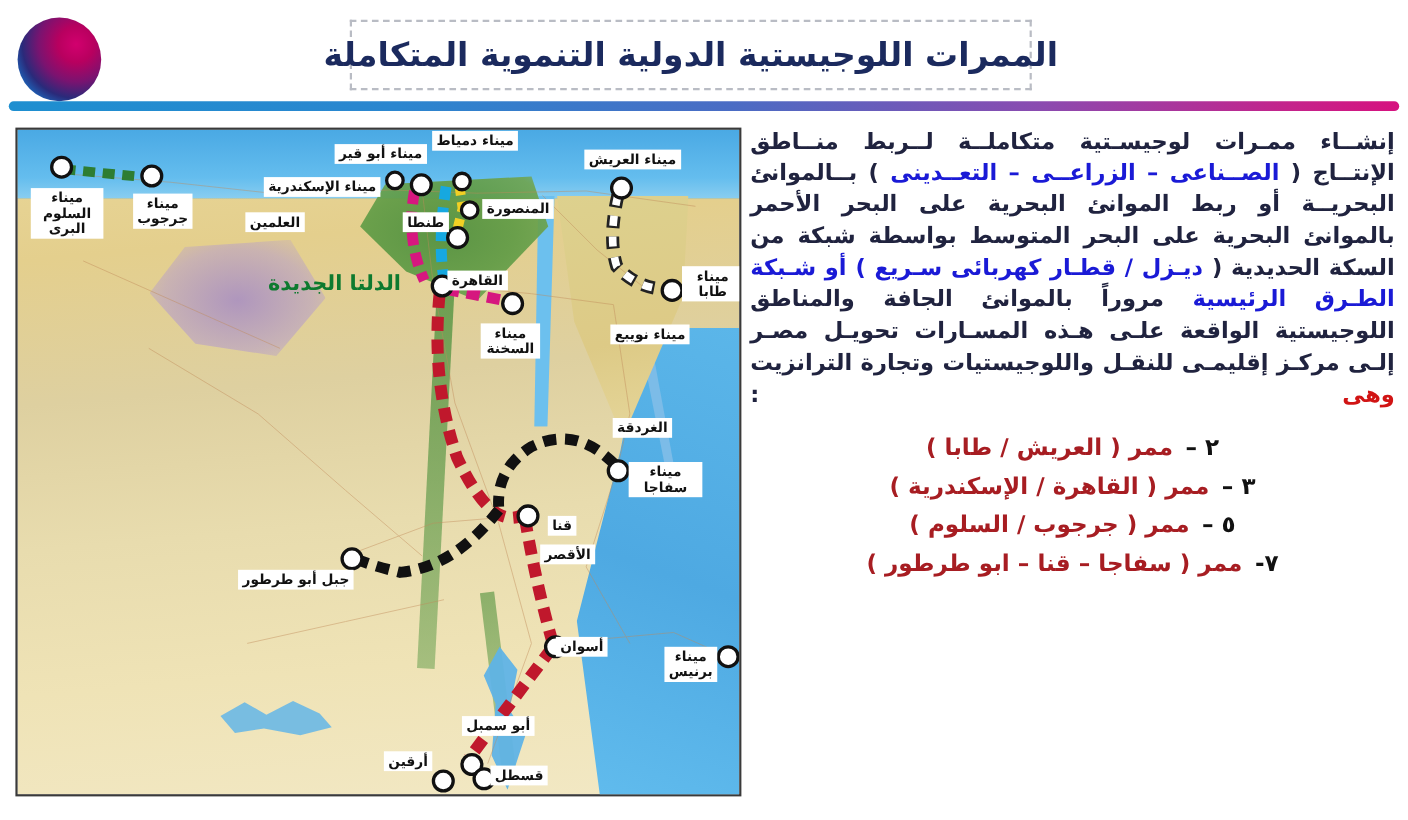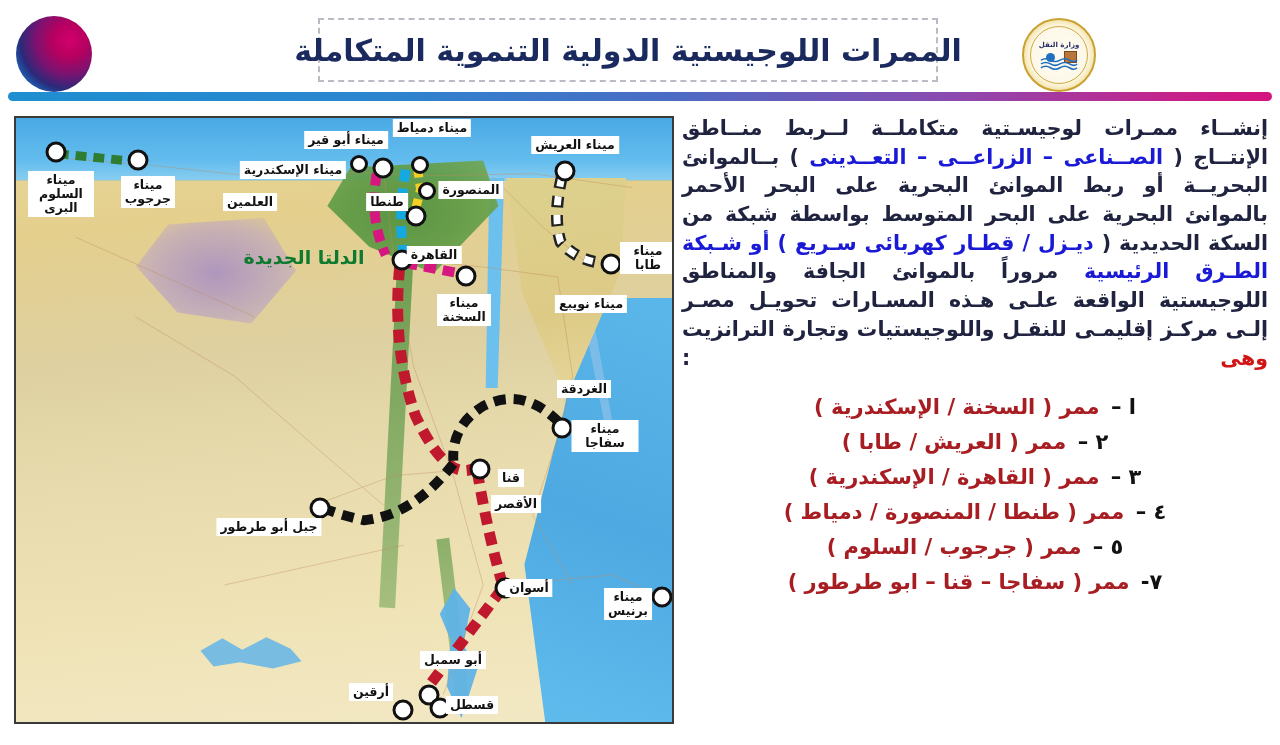--- a/index.html
+++ b/index.html
@@ -183,31 +183,20 @@
 <div class="slide">
 
   <div class="header">
 
     <div class="brand-orb"></div>
 
     <div class="title-frame">
       <div class="slide-title">الممرات اللوجيستية الدولية التنموية المتكاملة</div>
     </div>
 
-    <div class="ministry-logo">
-      <div class="ring"></div>
-      <div class="lg-text">وزارة النقل</div>
-      <div class="lg-dot"></div>
-      <div class="lg-box"></div>
-      <svg class="lg-wave" viewBox="0 0 40 14">
-        <path d="M1 4 q5 -3 10 0 t10 0 t10 0 t8 0" stroke="#1f6fc0" stroke-width="1.6" fill="none"></path>
-        <path d="M1 8 q5 -3 10 0 t10 0 t10 0 t8 0" stroke="#1f6fc0" stroke-width="1.6" fill="none"></path>
-        <path d="M1 12 q5 -3 10 0 t10 0 t10 0 t8 0" stroke="#1f6fc0" stroke-width="1.6" fill="none"></path>
-      </svg>
-    </div>
 
     <div class="gradient-bar"></div>
   </div>
 
   <div class="map-panel">
     <div class="water-top"></div>
     <div class="sea-red"></div>
     <div class="sea-suez"></div>
     <div class="sea-aqaba"></div>
     <div class="purple-zone"></div>
@@ -324,34 +313,26 @@
       <span>أو ربط الموانئ البحرية على البحر الأحمر بالموانئ البحرية</span>
       <span>على البحر المتوسط بواسطة شبكة من السكة الحديدية (</span>
       <span class="hl-blue">ديـزل / قطـار كهربائى سـريع</span><span class="hl-blue"> ) أو شـبكة الطـرق الرئيسية</span>
       <span>مروراً بالموانئ الجافة والمناطق اللوجيستية الواقعة علـى</span>
       <span>هـذه المسـارات تحويـل مصـر إلـى مركـز إقليمـى للنقـل</span>
       <span>واللوجيستيات وتجارة الترانزيت </span><span class="hl-red">وهى</span><span> :</span>
     </div>
 
     <div class="corridor-list">
       <div class="corridor-item">
-        <span class="idx">ا –</span>
-        <span>ممر ( السخنة / الإسكندرية )</span>
-      </div>
-      <div class="corridor-item">
         <span class="idx">٢ –</span>
         <span>ممر ( العريش / طابا )</span>
       </div>
       <div class="corridor-item">
         <span class="idx">٣ –</span>
         <span>ممر ( القاهرة / الإسكندرية )</span>
-      </div>
-      <div class="corridor-item">
-        <span class="idx">٤ –</span>
-        <span>ممر ( طنطا / المنصورة / دمياط )</span>
       </div>
       <div class="corridor-item">
         <span class="idx">٥ –</span>
         <span>ممر ( جرجوب / السلوم )</span>
       </div>
       <div class="corridor-item">
         <span class="idx">٧-</span>
         <span>ممر ( سفاجا – قنا – ابو طرطور )</span>
       </div>
     </div>

